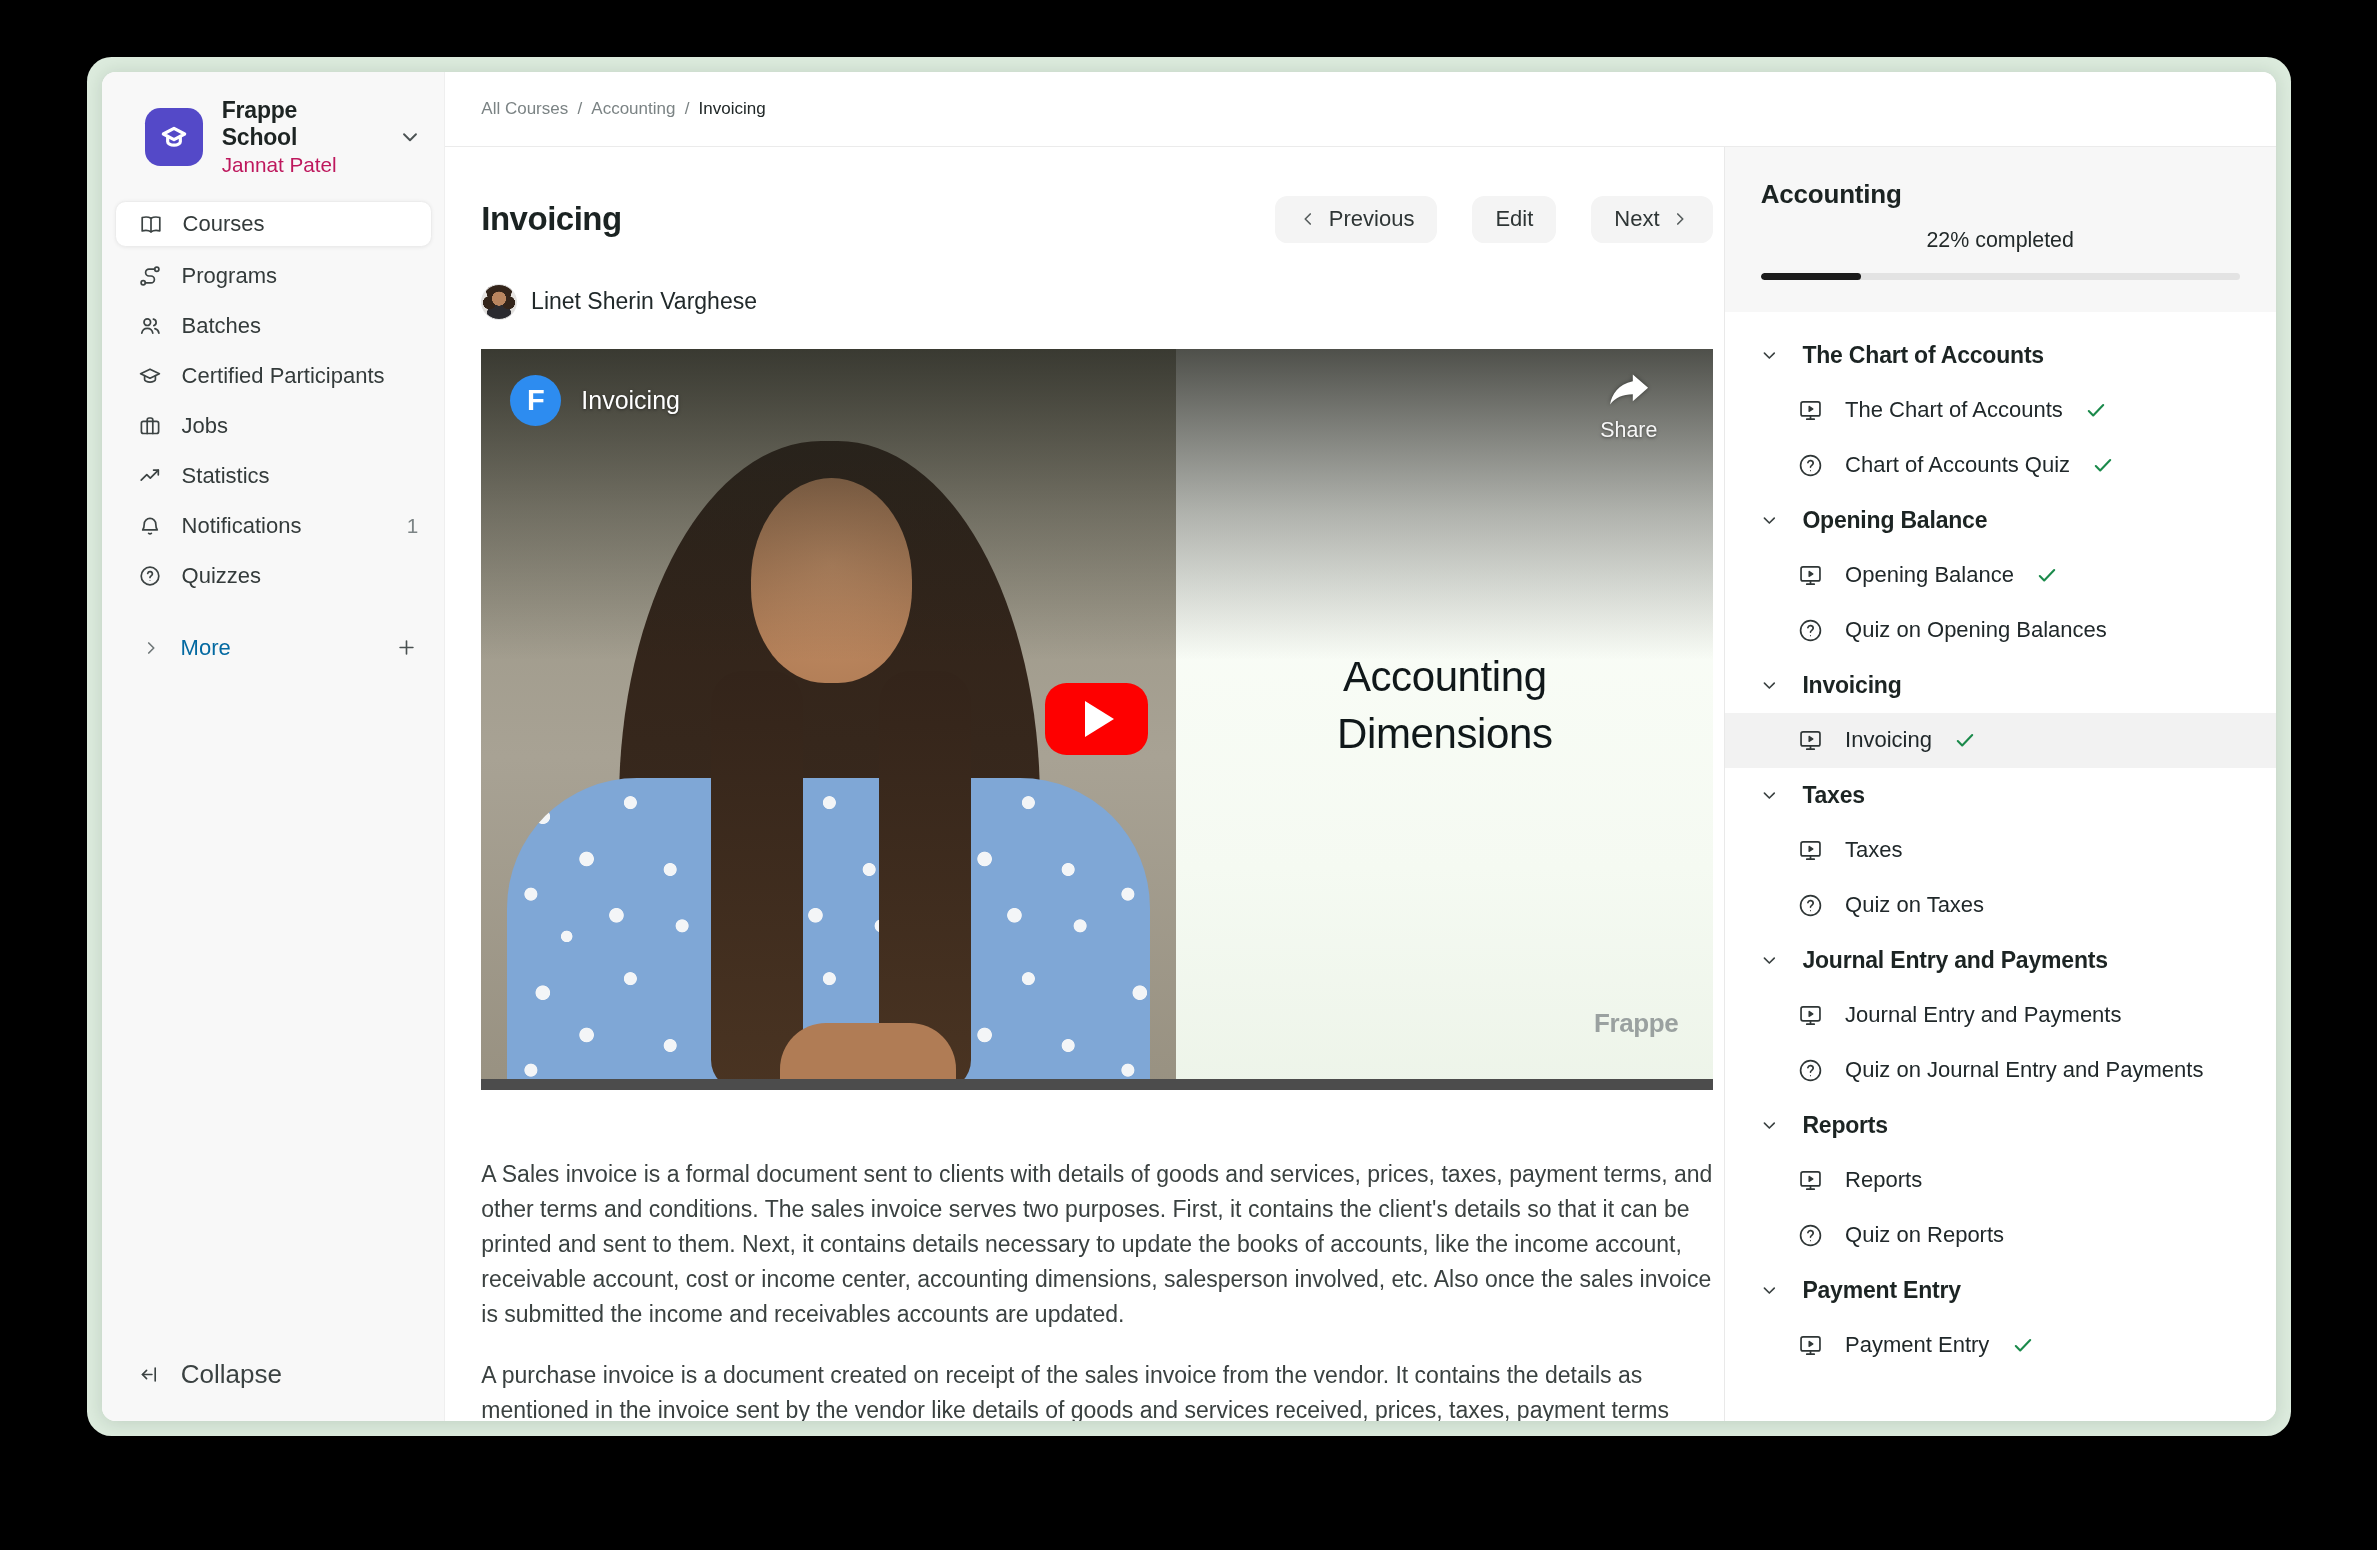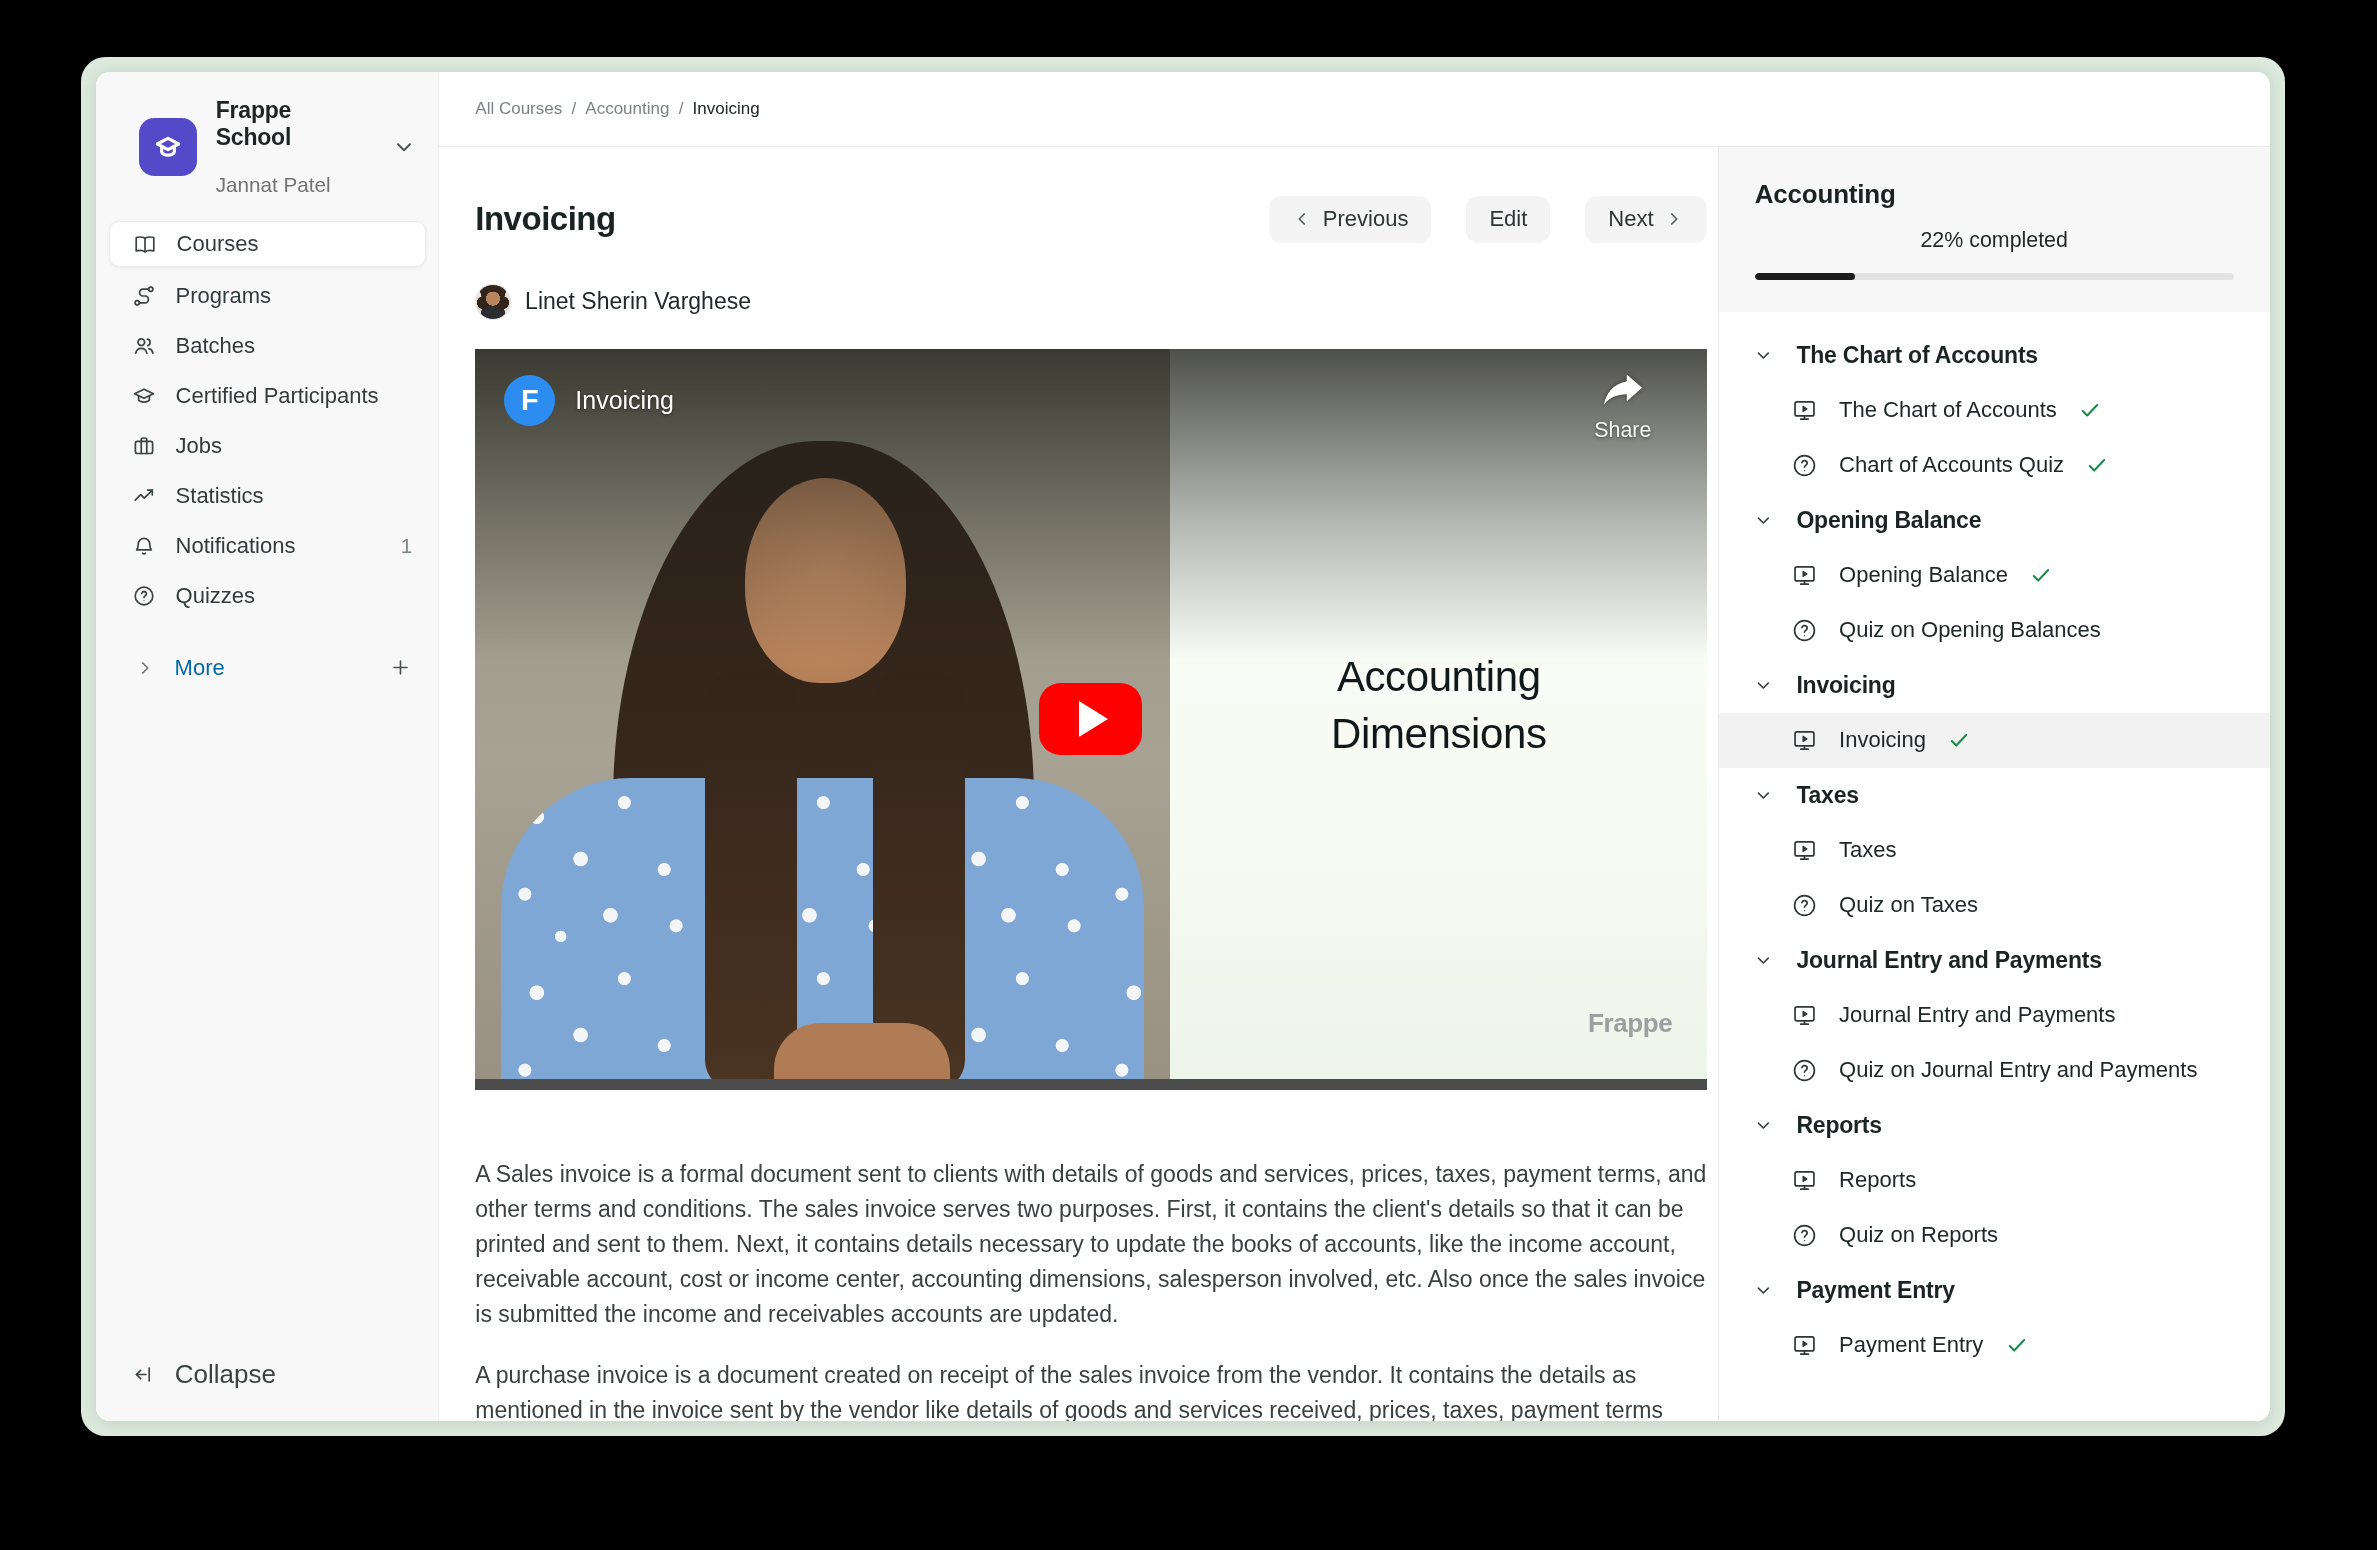--- a/index.html
+++ b/index.html
@@ -2,41 +2,41 @@
 <html style="font-size:12.3px"><head>
 <meta charset="utf-8">
 <style>
   html,body{margin:0;padding:0;}
   body{
     width:2377px;height:1550px;background:#000;position:relative;overflow:hidden;
     font-family:"Liberation Sans","DejaVu Sans",sans-serif;
     -webkit-font-smoothing:antialiased;
   }
   .frame{
-    position:absolute;left:81px;top:57px;width:2204px;height:1379px;
+    position:absolute;left:87px;top:57px;width:2204px;height:1379px;
     background:#dcebdd;border-radius:24.5px;
   }
   .window{
     position:absolute;inset:15.3px;background:#fff;border-radius:13.8px;overflow:hidden;
     display:flex;box-shadow:0 1.5px 17px rgba(20,40,25,.14);
   }
   
   .sidebar{
     width:342px;min-width:342px;background:#f8f8f8;border-right:1.5px solid #efefef;
     display:flex;flex-direction:column;
   }
   .side-head{display:flex;align-items:center;padding:24.5px 21.4px 7.7px 43px;gap:18.4px;}
   .logo{
     width:58px;height:58px;border-radius:15.3px;background:#5449c8;flex:none;
     display:flex;align-items:center;justify-content:center;
   }
   .logo svg{width:40px;height:40px;color:#fff;}
   .side-head-text{flex:1;min-width:0;}
   .school-name{font-size:23px;font-weight:700;color:#1d2423;letter-spacing:-0.2px;}
-  .user-name{font-size:20.7px;color:#737373;margin-top:22px;}
+  .user-name{font-size:20.7px;color:#be185d;margin-top:2px;}
   .side-head .chev{width:26px;height:26px;color:#4c5354;flex:none;cursor:pointer;}
   .nav{margin-top:17px;padding:0 12.3px;display:flex;flex-direction:column;gap:6.1px;justify-content:space-between;}
   .nav-item{
     height:44px;border-radius:10.7px;display:flex;align-items:center;
     padding:0 13.8px 0 23px;gap:20px;cursor:pointer;color:#343b3b;
   }
   .nav-item .nav-ic{width:24px;height:24px;color:#3c4343;flex:none;}
   .nav-item .nav-label{font-size:22px;flex:1;white-space:nowrap;}
   .nav-item.active{
     background:#fff;border:0.8px solid #ececec;box-shadow:0 0.8px 3.8px rgba(0,0,0,.06);

